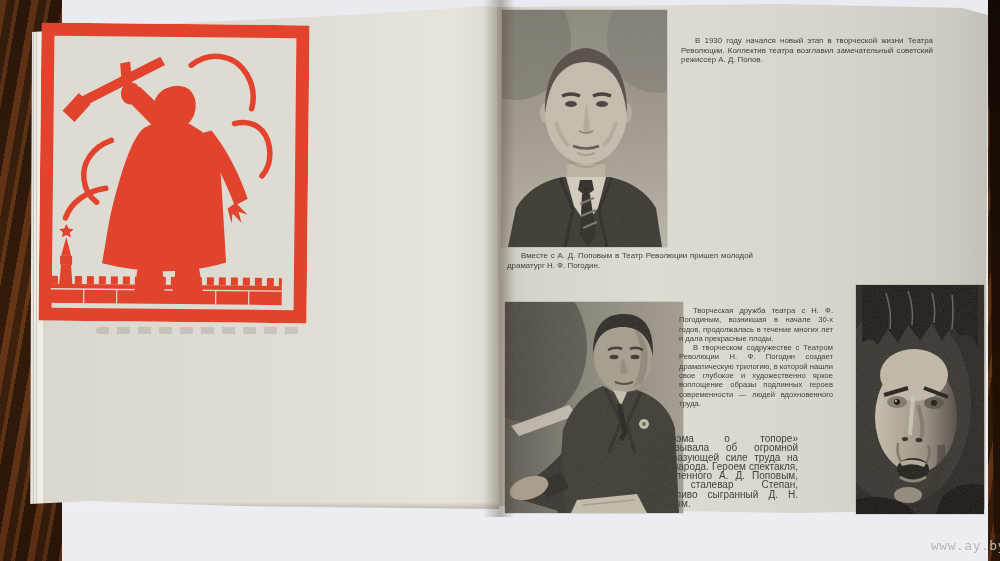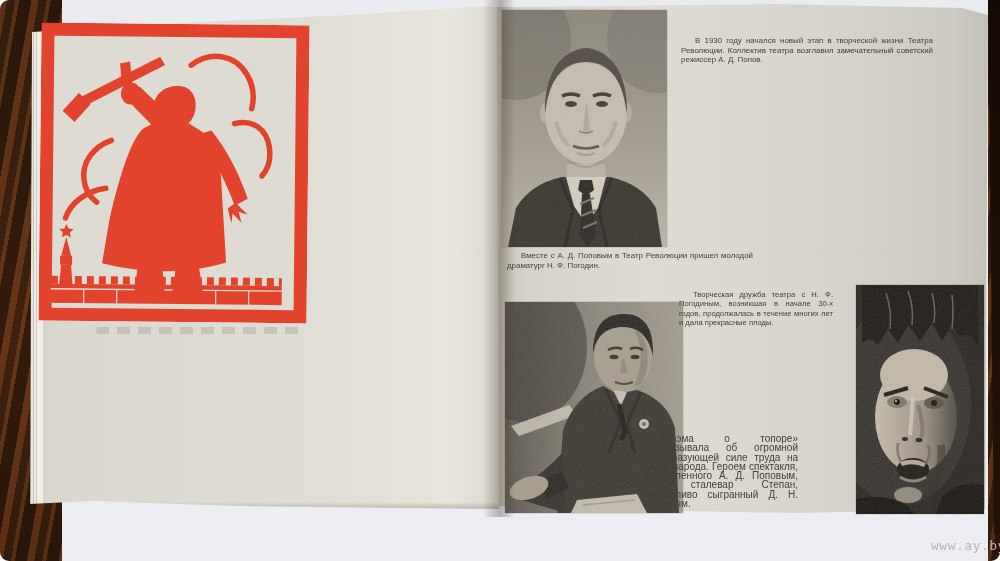--- a/index.html
+++ b/index.html
@@ -4,21 +4,20 @@
 <style>
   html,body{margin:0;padding:0;}
   body{width:1000px;height:561px;overflow:hidden;font-family:"Liberation Sans",sans-serif;}
   #scene{position:relative;width:1000px;height:561px;
     background-color:#38200f;
     background-image:
       repeating-linear-gradient(100deg,
         rgba(130,66,30,.55) 0 7px, rgba(56,30,12,.55) 7px 15px,
         rgba(160,86,38,.35) 15px 19px, rgba(40,20,8,.6) 19px 31px),
       linear-gradient(180deg,#2e1a0b,#45260f 60%,#2a1608);
-    border-radius: 9px;
   }
   .abs{position:absolute;}
   
   #sheet{left:62px;top:0;width:926px;height:561px;background:linear-gradient(180deg,#e9ebf0,#eef0f4 40%,#ecedf2);}
   
   #wood-right{right:0;top:0;width:15px;height:534px;background:linear-gradient(180deg,#140a04,#241206);
     clip-path:polygon(20% 0,100% 0,100% 100%,60% 100%);}
   
   #left-page{left:20px;top:6px;width:479px;height:503px;
     background:linear-gradient(90deg,#cfccc3 0px,#dad7ce 30px,#e0ddd4 280px,#e7e4db 430px,#dcd9d0 479px);
@@ -42,21 +41,21 @@
   
   .photo{box-shadow:0 0 1px rgba(60,52,40,.7);}
   #photo-top{left:502px;top:10px;width:165px;height:237px;}
   #photo-mid{left:505px;top:302px;width:178px;height:211px;}
   #photo-right{left:856px;top:285px;width:128px;height:229px;}
   
   .tcol{color:#45413b;text-align:justify;}
   .tcol p{margin:0;text-indent:14px;}
   #block1{left:681px;top:36px;width:252px;font-size:7.9px;line-height:9.7px;}
   #caption{left:507px;top:251px;width:246px;font-size:7.9px;line-height:9.8px;}
-  #block2{left:679px;top:290px;width:154px;font-size:7.6px;line-height:9.3px;}
+  #block2{left:679px;top:306px;width:154px;font-size:7.6px;line-height:9.3px;}
   #block3{left:644px;top:434px;width:154px;font-size:10px;line-height:9.3px;}
   #watermark{left:931px;top:538px;font-family:"DejaVu Sans Mono",monospace;font-size:13px;color:#b7b7bb;letter-spacing:.5px;z-index:9;}
 </style>
 </head>
 <body>
 
 <div id="scene">
 
   <div class="abs" id="sheet"></div>
   <div class="abs" id="wood-right"></div>
@@ -231,20 +230,21 @@
   <div class="abs tcol" id="block1">
     <p>В 1930 году начался новый этап в творческой жизни Театра Революции. Коллектив театра возглавил замечательный советский режиссер А. Д. Попов.</p>
   </div>
 
   <div class="abs tcol" id="caption">
     <p>Вместе с А. Д. Поповым в Театр Революции пришел молодой драматург Н. Ф. Погодин.</p>
   </div>
 
   <div class="abs tcol" id="block2">
     <p>Творческая дружба театра с Н. Ф. Погодиным, возникшая в начале 30-х годов, продолжалась в течение многих лет и дала прекрасные плоды.</p>
+    <p>В творческом содружестве с Театром Революции Н. Ф. Погодин создает драматическую трилогию, в которой нашли свое глубокое и художественно яркое воплощение образы подлинных героев современности — людей вдохновенного труда.</p>
   </div>
 
   <div class="abs tcol" id="block3">
     <p>«Поэма о топоре» рассказывала об огромной преобразующей силе труда на благо народа. Героем спектакля, поставленного А. Д. Поповым, был сталевар Степан, талантливо сыгранный Д. Н. Орловым.</p>
   </div>
 
   <div class="abs" id="gutter"></div>
 
   <div class="abs" id="watermark">www.ay.by</div>
 </div>

